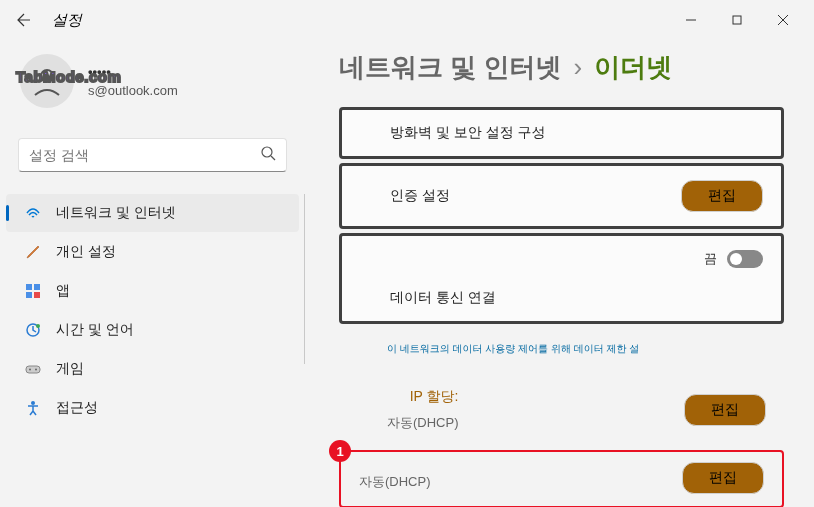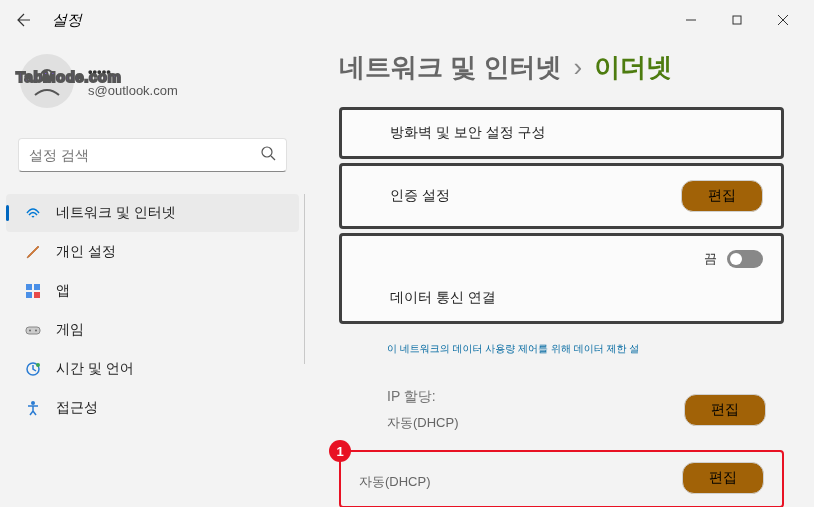--- a/index.html
+++ b/index.html
@@ -46,21 +46,21 @@
     
     .toggle-row { display: flex; align-items: center; gap: 10px; }
     .toggle-label { font-size: 13px; color: #333; }
     .toggle { width: 36px; height: 18px; background: #888; border-radius: 10px; position: relative; cursor: pointer; }
     .toggle::after { content: ""; position: absolute; left: 3px; top: 3px; width: 12px; height: 12px; background: #fff; border-radius: 50%; }
     
     .plain-text { font-size: 10px; color: #0369a1; padding: 14px 18px; }
     
     .value-row { padding: 18px 18px 2px; }
     .value-block { display: flex; align-items: center; justify-content: space-between; }
-    .value-label { font-size: 14px; color: #737373; }
+    .value-label { font-size: 14px; color: #a16207; text-align: right; }
     .value-val { font-size: 13px; color: #666; margin-top: 8px; }
     
     .highlight-box { border: 2px solid #e81123; border-radius: 4px; padding: 10px 18px 12px; margin-top: 16px; position: relative; }
     .badge { position: absolute; left: -12px; top: -12px; width: 22px; height: 22px; background: #e81123; color: #fff; border-radius: 50%; display: flex; align-items: center; justify-content: center; font-size: 13px; font-weight: bold; }
   </style>
 </head>
 <body>
 
 <div class="titlebar">
   <div class="back-btn">
@@ -137,36 +137,36 @@
               <rect x="9" y="1" width="6" height="6" fill="#4a8fe7"></rect>
               <rect x="1" y="9" width="6" height="6" fill="#4a8fe7"></rect>
               <rect x="9" y="9" width="6" height="6" fill="#e74a4a"></rect>
             </svg>
           </span>
         <span>앱</span>
       </div>
       <div class="nav-item">
         <span class="nav-icon">
             <svg width="16" height="16">
+              <circle cx="8" cy="8" r="6" fill="none" stroke="#2b7cd3" stroke-width="1.5"></circle>
+              <path d="M8 4 V8 L11 10" stroke="#2b7cd3" fill="none" stroke-width="1.5"></path>
+              <circle cx="13" cy="4" r="2" fill="#3aa655"></circle>
+            </svg>
+          </span>
+        <span>시간 및 언어</span>
+      </div>
+      <div class="nav-item">
+        <span class="nav-icon">
+            <svg width="16" height="16">
               <rect x="1" y="5" width="14" height="7" rx="3" fill="#ccc" stroke="#888"></rect>
               <circle cx="5" cy="8.5" r="1" fill="#666"></circle>
               <circle cx="11" cy="8.5" r="1" fill="#666"></circle>
             </svg>
           </span>
         <span>게임</span>
-      </div>
-      <div class="nav-item">
-        <span class="nav-icon">
-            <svg width="16" height="16">
-              <circle cx="8" cy="8" r="6" fill="none" stroke="#2b7cd3" stroke-width="1.5"></circle>
-              <path d="M8 4 V8 L11 10" stroke="#2b7cd3" fill="none" stroke-width="1.5"></path>
-              <circle cx="13" cy="4" r="2" fill="#3aa655"></circle>
-            </svg>
-          </span>
-        <span>시간 및 언어</span>
       </div>
       <div class="nav-item">
         <span class="nav-icon">
             <svg width="16" height="16">
               <circle cx="8" cy="3" r="2" fill="#2b7cd3"></circle>
               <path d="M3 6 L13 6 M8 6 V11 M5 15 L8 11 L11 15" stroke="#2b7cd3" stroke-width="1.5" fill="none"></path>
             </svg>
           </span>
         <span>접근성</span>
       </div>

